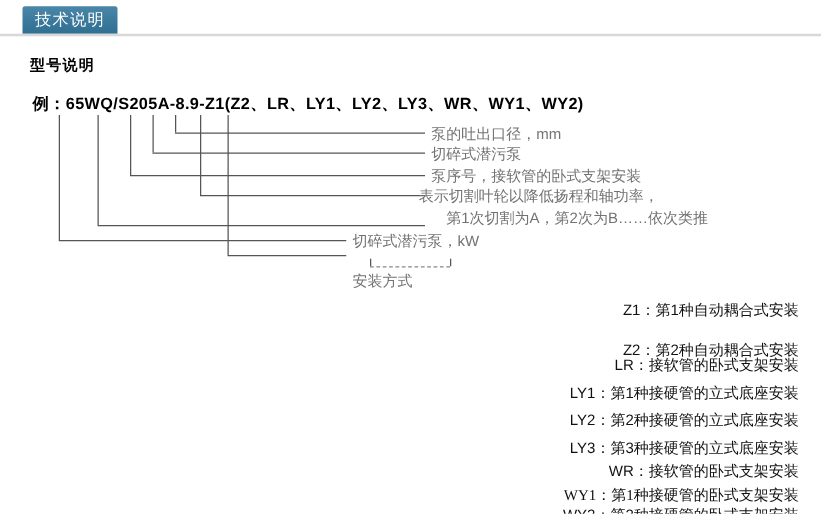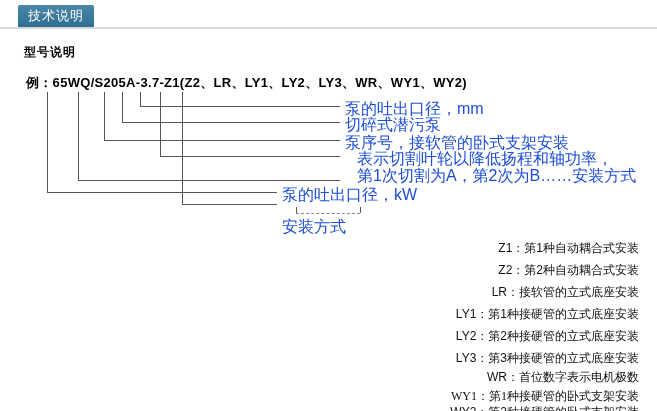--- a/index.html
+++ b/index.html
@@ -66,23 +66,23 @@
     width: 1px;
     background: #555;
   }
   .hline {
     position: absolute;
     height: 1px;
     background: #555;
   }
   .callout {
     position: absolute;
-    font-size: 16px;
+    font-size: 12px;
     white-space: nowrap;
-    color: #1d4ed8;
+    color: #737373;
   }
   .opt-right {
     position: absolute;
     right: 18px;
     font-size: 12px;
     white-space: nowrap;
     color: #111;
   }
   .bottom-note {
     position: absolute;
@@ -102,21 +102,21 @@
 <body>
 
 <div class="tab-bar">
   <div class="tab">技术说明</div>
   <div class="tab-underline"></div>
 </div>
 
 <div class="section-title">型号说明</div>
 
 <div class="model-line">
-  <span>例：</span><span>65WQ/S205A-3.7-Z1(Z2、LR、LY1、LY2、LY3、WR、WY1、WY2)</span>
+  <span>例：</span><span>65WQ/S205A-8.9-Z1(Z2、LR、LY1、LY2、LY3、WR、WY1、WY2)</span>
 </div>
 
 <div class="vline" style="left:47px; top:92px; height:100px;"></div>
 <div class="vline" style="left:78px; top:92px; height:88px;"></div>
 <div class="vline" style="left:104px; top:92px; height:48px;"></div>
 <div class="vline" style="left:122px; top:92px; height:30px;"></div>
 <div class="vline" style="left:140px; top:92px; height:14px;"></div>
 <div class="vline" style="left:160px; top:92px; height:64px;"></div>
 <div class="vline" style="left:182px; top:92px; height:112px;"></div>
 
@@ -124,32 +124,32 @@
 <div class="hline" style="left:122px; top:122px; width:218px;"></div>
 <div class="hline" style="left:104px; top:140px; width:236px;"></div>
 <div class="hline" style="left:160px; top:156px; width:180px;"></div>
 <div class="hline" style="left:78px; top:180px; width:262px;"></div>
 <div class="hline" style="left:47px; top:192px; width:230px;"></div>
 <div class="hline" style="left:182px; top:204px; width:95px;"></div>
 
 <div class="callout" style="left:345px; top:99px;">泵的吐出口径，mm</div>
 <div class="callout" style="left:345px; top:115px;">切碎式潜污泵</div>
 <div class="callout" style="left:345px; top:133px;">泵序号，接软管的卧式支架安装</div>
-<div class="callout" style="left:357px; top:149px;font-family:Liberation Serif, serif;">表示切割叶轮以降低扬程和轴功率，</div>
-<div class="callout" style="left:357px; top:166px;">第1次切割为A，第2次为B……安装方式</div>
-<div class="callout" style="left:282px; top:185px;">泵的吐出口径，kW</div>
+<div class="callout" style="left:335px; top:149px;font-family:Liberation Serif, serif;">表示切割叶轮以降低扬程和轴功率，</div>
+<div class="callout" style="left:357px; top:166px;">第1次切割为A，第2次为B……依次类推</div>
+<div class="callout" style="left:282px; top:185px;">切碎式潜污泵，kW</div>
 <div class="callout" style="left:282px; top:197px;margin-top:20px;">安装方式</div>
 
 <div class="dash" style="left:296px; top:213px; width:64px;"></div>
 <div class="vline" style="left:296px; top:207px; height:6px;"></div>
 <div class="vline" style="left:360px; top:207px; height:6px;"></div>
 
 <div class="opt-right" style="top:240px;">Z1：第1种自动耦合式安装</div>
-<div class="opt-right" style="top:262px;">Z2：第2种自动耦合式安装</div>
-<div class="opt-right" style="top:284px;">LR：接软管的立式底座安装</div>
+<div class="opt-right" style="top:272px;">Z2：第2种自动耦合式安装</div>
+<div class="opt-right" style="top:284px;">LR：接软管的卧式支架安装</div>
 <div class="opt-right" style="top:306px;">LY1：第1种接硬管的立式底座安装</div>
 <div class="opt-right" style="top:328px;">LY2：第2种接硬管的立式底座安装</div>
 <div class="opt-right" style="top:350px;">LY3：第3种接硬管的立式底座安装</div>
-<div class="opt-right" style="top:369px;">WR：首位数字表示电机极数</div>
+<div class="opt-right" style="top:369px;">WR：接软管的卧式支架安装</div>
 <div class="opt-right" style="top:388px;font-family:Liberation Serif, serif;">WY1：第1种接硬管的卧式支架安装</div>
 <div class="opt-right" style="top:404px;">WY2：第2种接硬管的卧式支架安装</div>
 
 <div class="bottom-note"></div>
 
 </body></html>

